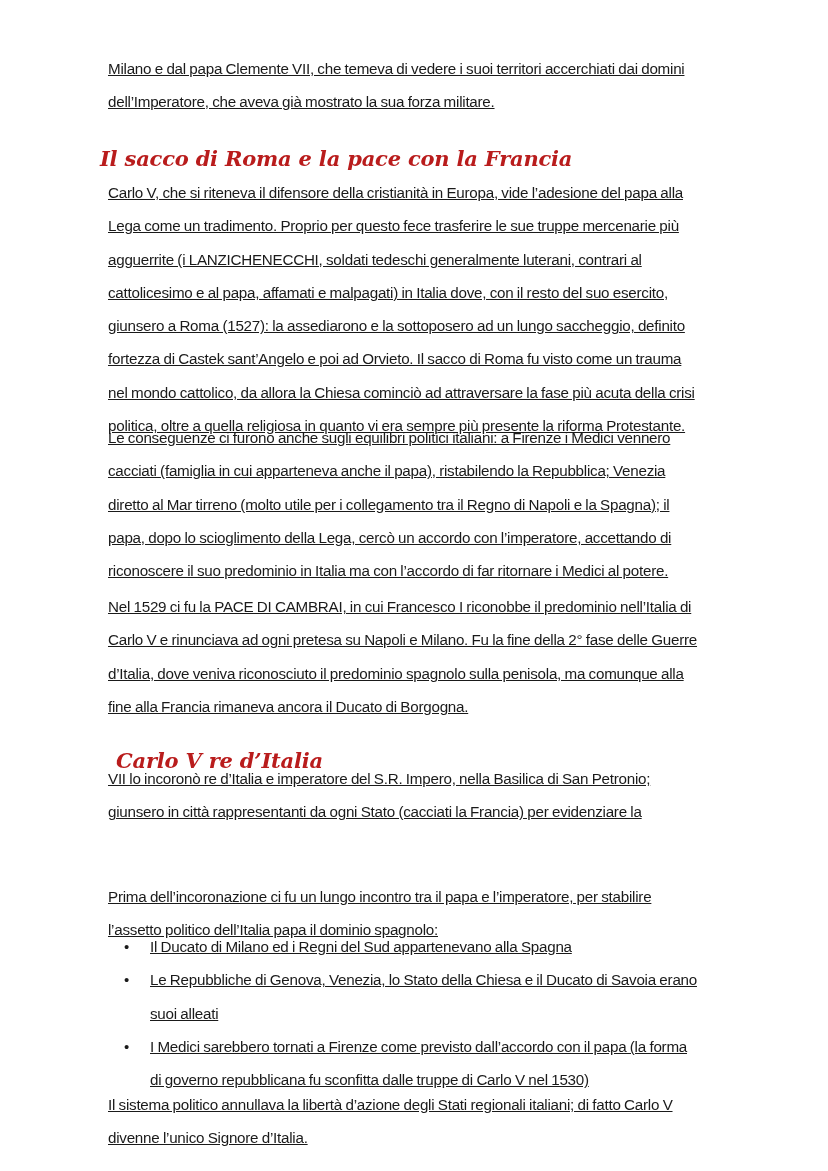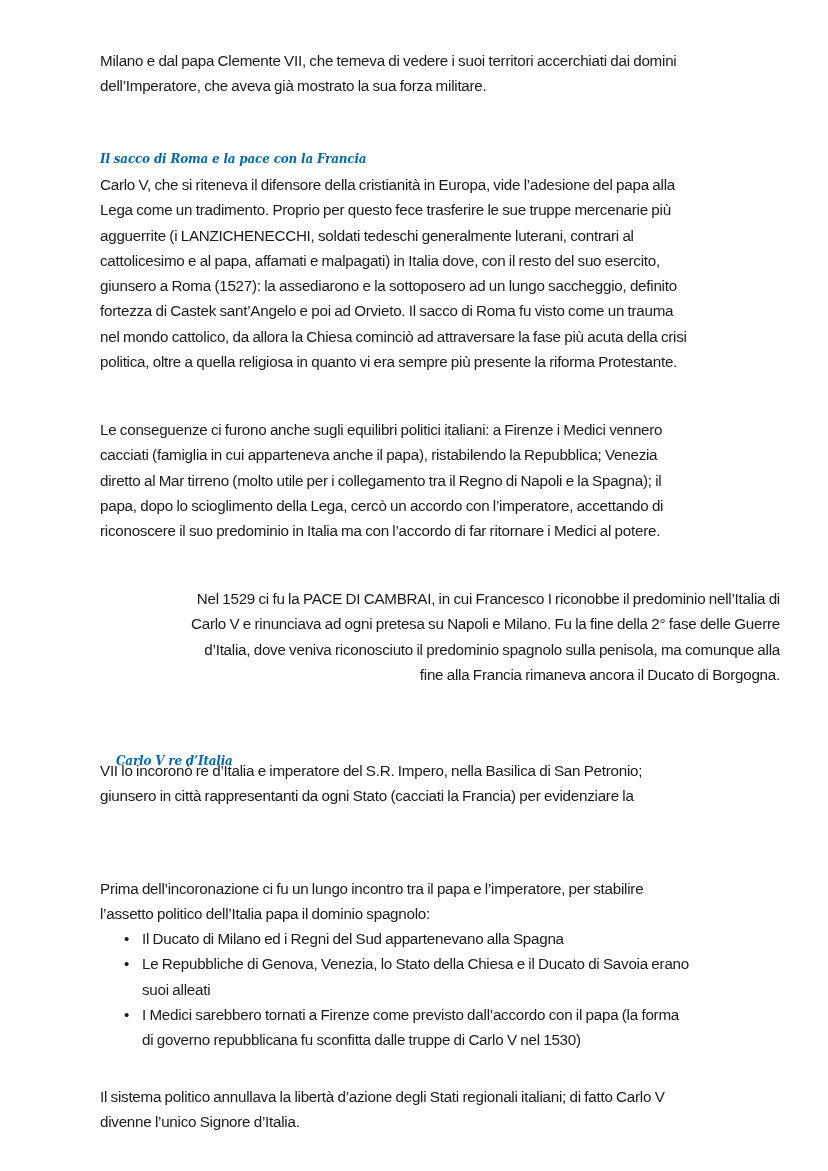--- a/index.html
+++ b/index.html
@@ -15,37 +15,38 @@
       color: #1a1a1a;
       font-family: "Liberation Sans", sans-serif;
     }
     .page {
       position: absolute;
       left: 100px;
       top: 48px;
       width: 680px;
     }
     p, .line {
-      margin: 0;
+      margin: 8px;
+      text-decoration: underline;
     }
     .para {
       font-size: 15.2px;
       line-height: 25.3px;
       letter-spacing: -0.25px;
       word-spacing: -0.5px;
       font-stretch: condensed;
     }
     .heading {
       font-family: "DejaVu Serif", serif;
       font-style: italic;
       font-weight: bold;
-      font-size: 12px;
+      font-size: 21px;
       line-height: 22px;
       letter-spacing: -0.2px;
-      color: #0369a1;
+      color: #b91c1c;
     }
     .bullets {
       list-style: none;
       margin: 0;
       padding: 0;
     }
     .bullets li {
       position: relative;
       padding-left: 42px;
     }
@@ -82,21 +83,21 @@
   </div>
 
   <div class="block para" style="top:369px;">
     <div class="line">Le conseguenze ci furono anche sugli equilibri politici italiani: a Firenze i Medici vennero</div>
     <div class="line">cacciati (famiglia in cui apparteneva anche il papa), ristabilendo la Repubblica; Venezia</div>
     <div class="line">diretto al Mar tirreno (molto utile per i collegamento tra il Regno di Napoli e la Spagna); il</div>
     <div class="line">papa, dopo lo scioglimento della Lega, cercò un accordo con l’imperatore, accettando di</div>
     <div class="line">riconoscere il suo predominio in Italia ma con l’accordo di far ritornare i Medici al potere.</div>
   </div>
 
-  <div class="block para" style="top:538px;text-align:right;">
+  <div class="block para" style="top:538px;">
     <div class="line">Nel 1529 ci fu la PACE DI CAMBRAI, in cui Francesco I riconobbe il predominio nell’Italia di</div>
     <div class="line">Carlo V e rinunciava ad ogni pretesa su Napoli e Milano. Fu la fine della 2° fase delle Guerre</div>
     <div class="line">d’Italia, dove veniva riconosciuto il predominio spagnolo sulla penisola, ma comunque alla</div>
     <div class="line">fine alla Francia rimaneva ancora il Ducato di Borgogna.</div>
   </div>
 
   <h2 class="block heading" style="top:686px; margin:16px;">Carlo V re d’Italia</h2>
 
   <div class="block para" style="top:710px;">
     <div class="line">VII lo incoronò re d’Italia e imperatore del S.R. Impero, nella Basilica di San Petronio;</div>

